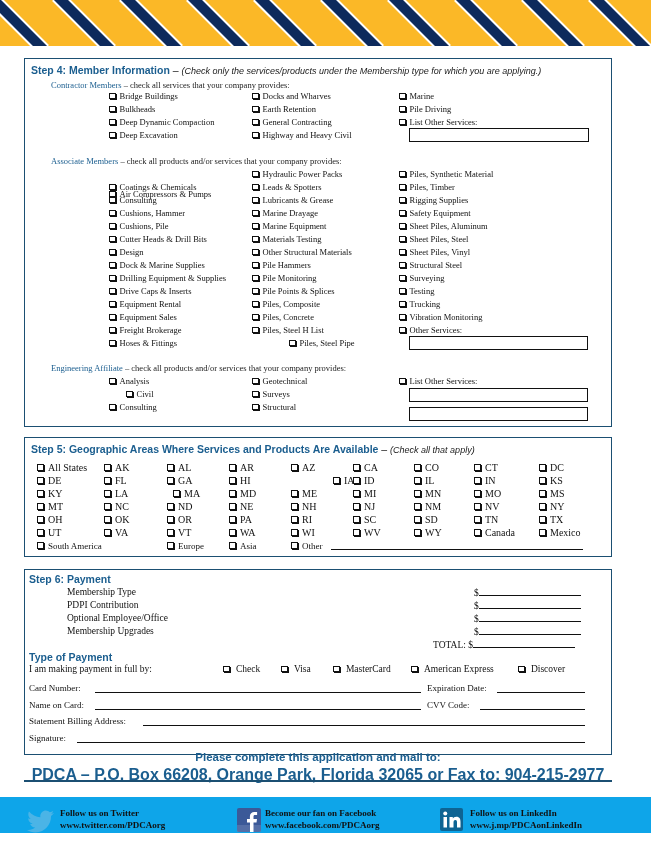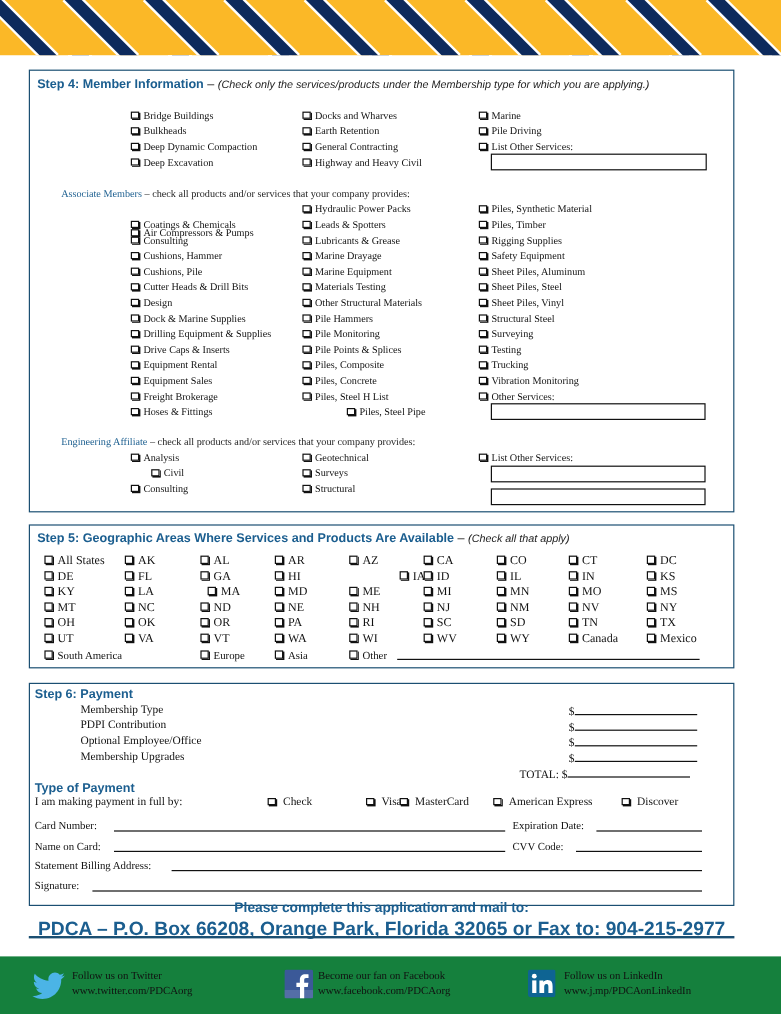--- a/index.html
+++ b/index.html
@@ -31,21 +31,21 @@
   .geo-other-line { position: absolute; border-bottom: 1px solid #111; height: 1px; }
 
   .pay-label { position: absolute; font-size: 9.5px; white-space: nowrap; }
   .dollar-line { position: absolute; font-size: 9.5px; white-space: nowrap; }
   .dollar-line .ln { display: inline-block; border-bottom: 1px solid #111; width: 102px; height: 9px; vertical-align: baseline; }
   .field-line { position: absolute; border-bottom: 1px solid #111; height: 1px; }
   .field-label { position: absolute; font-size: 9px; white-space: nowrap; }
 
   .mail-note { position: absolute; left: 0; width: 100%; text-align: center; font-family: "Liberation Sans", sans-serif; font-weight: bold; color: #1b5e8f; }
 
-  .footer { position: absolute; left: 0; top: 797px; width: 651px; height: 48px; background: #15803d; }
+  .footer { position: absolute; left: 0; top: 797px; width: 651px; height: 36px; background: #0ea5e9; font-weight: bold; }
   .social { position: absolute; top: 10px; font-size: 9px; line-height: 12px; color: #111; white-space: nowrap; }
   .social-icon { position: absolute; top: 12px; }
 </style>
 </head>
 <body>
 
 <div class="stripe-band">
   <svg width="651" height="46" viewBox="0 0 651 46">
     <rect x="0" y="0" width="651" height="46" fill="#fbb827"></rect>
     <g stroke-linecap="butt">
@@ -64,20 +64,23 @@
         <use href="#s" x="603"></use>
     </g>
   </svg>
 </div>
 
 <div class="panel" style="top:58px; height:369px;">
   <div class="step-title" style="left:6px; top:5px;">
     <span>Step 4: Member Information</span><span style="font-weight:normal;color:#222;"> – </span><span class="note">(Check only the services/products under the Membership type for which you are applying.)</span>
   </div>
 
+  <div class="sub-title" style="left:26px; top:21px;">
+    <span class="lead">Contractor Members</span><span> – check all services that your company provides:</span>
+  </div>
   <div id="contractor-items">
       <div class="cb" style="left: 84px; top: 32px;"><span class="box"></span><span>Bridge Buildings</span></div>
       <div class="cb" style="left: 84px; top: 45px;"><span class="box"></span><span>Bulkheads</span></div>
       <div class="cb" style="left: 84px; top: 58px;"><span class="box"></span><span>Deep Dynamic Compaction</span></div>
       <div class="cb" style="left: 84px; top: 71px;"><span class="box"></span><span>Deep Excavation</span></div>
       <div class="cb" style="left: 227px; top: 32px;"><span class="box"></span><span>Docks and Wharves</span></div>
       <div class="cb" style="left: 227px; top: 45px;"><span class="box"></span><span>Earth Retention</span></div>
       <div class="cb" style="left: 227px; top: 58px;"><span class="box"></span><span>General Contracting</span></div>
       <div class="cb" style="left: 227px; top: 71px;"><span class="box"></span><span>Highway and Heavy Civil</span></div>
       <div class="cb" style="left: 374px; top: 32px;"><span class="box"></span><span>Marine</span></div>
@@ -228,21 +231,21 @@
   <div class="dollar-line" style="left:449px; top:17px;"><span>$</span><span class="ln"></span></div>
   <div class="dollar-line" style="left:449px; top:30px;"><span>$</span><span class="ln"></span></div>
   <div class="dollar-line" style="left:449px; top:43px;"><span>$</span><span class="ln"></span></div>
   <div class="dollar-line" style="left:449px; top:56px;"><span>$</span><span class="ln"></span></div>
   <div class="dollar-line" style="left:408px; top:69px;"><span>TOTAL: $</span><span class="ln"></span></div>
 
   <div class="step-title" style="left:4px; top:81px;">Type of Payment</div>
   <div class="pay-label" style="left:4px; top:94px;">I am making payment in full by:</div>
 
   <div class="cb" style="left:198px; top:94px; font-size:9.5px;"><span class="box"></span>&nbsp;<span>Check</span></div>
-  <div class="cb" style="left:256px; top:94px; font-size:9.5px;margin-left:24px;"><span class="box"></span>&nbsp;<span>Visa</span></div>
+  <div class="cb" style="left:256px; top:94px; font-size:9.5px;"><span class="box"></span>&nbsp;<span>Visa</span></div>
   <div class="cb" style="left:308px; top:94px; font-size:9.5px;"><span class="box"></span>&nbsp;<span>MasterCard</span></div>
   <div class="cb" style="left:386px; top:94px; font-size:9.5px;"><span class="box"></span>&nbsp;<span>American Express</span></div>
   <div class="cb" style="left:493px; top:94px; font-size:9.5px;"><span class="box"></span>&nbsp;<span>Discover</span></div>
 
   <div class="field-label" style="left:4px; top:113px;">Card Number:</div>
   <div class="field-line" style="left:70px; top:122px; width:326px;"></div>
   <div class="field-label" style="left:402px; top:113px;">Expiration Date:</div>
   <div class="field-line" style="left:472px; top:122px; width:88px;"></div>
 
   <div class="field-label" style="left:4px; top:130px;">Name on Card:</div>

